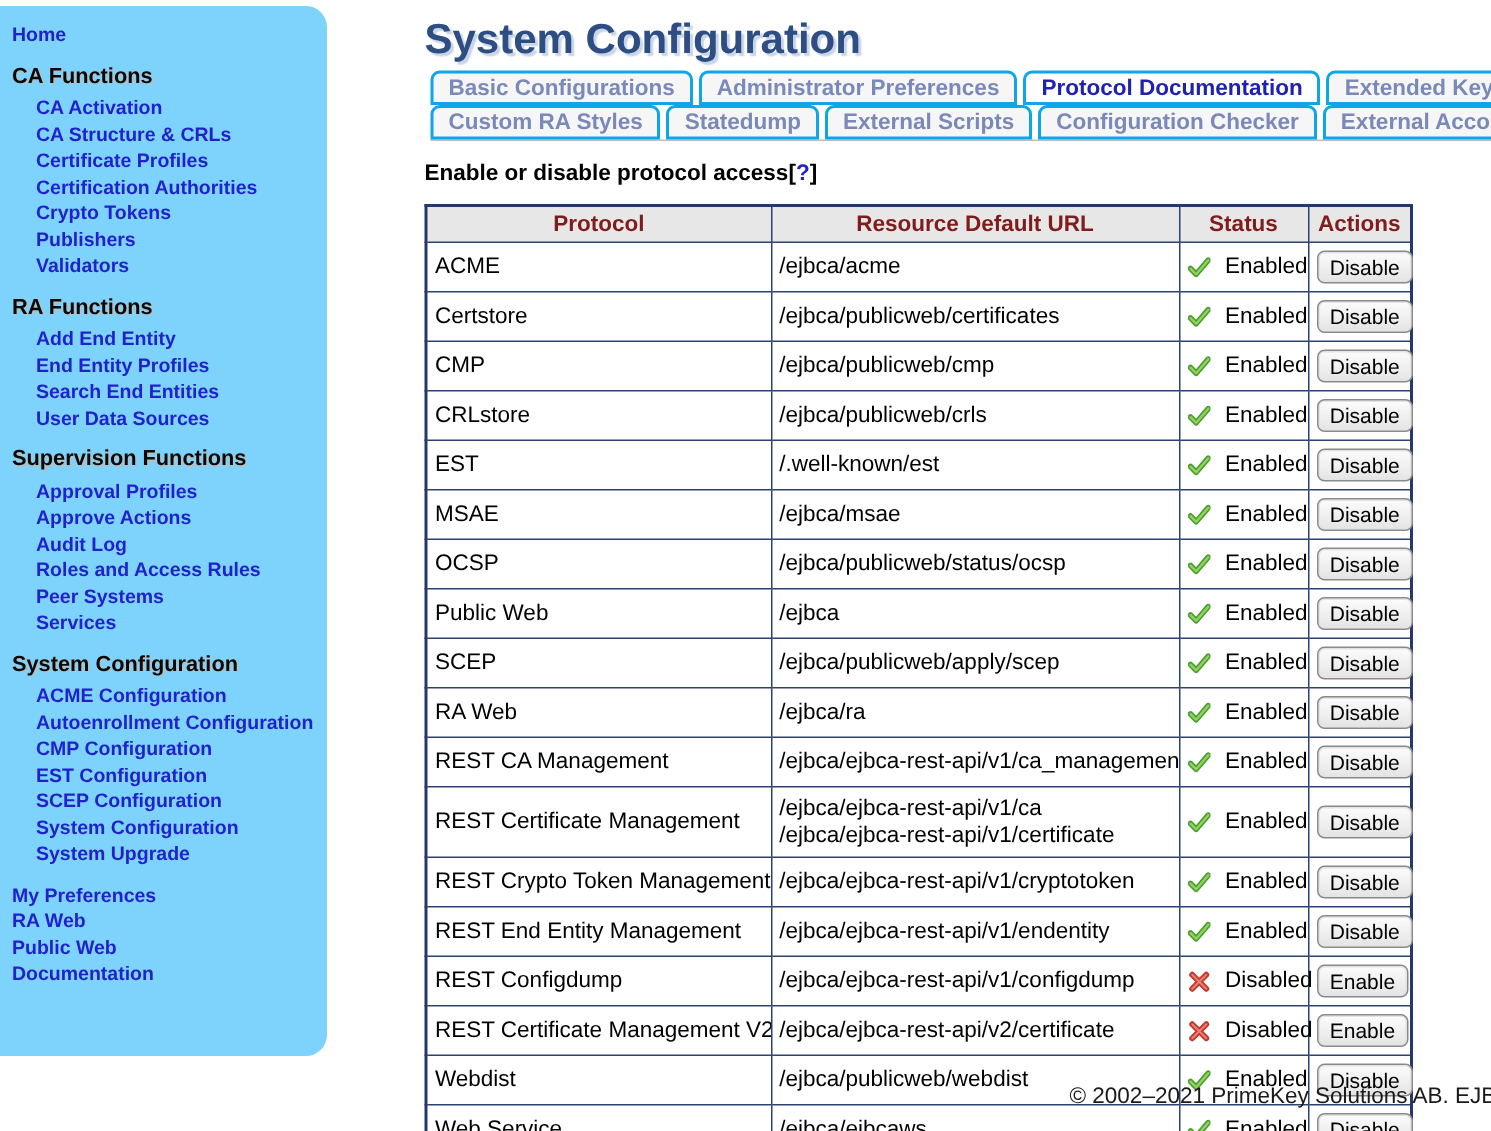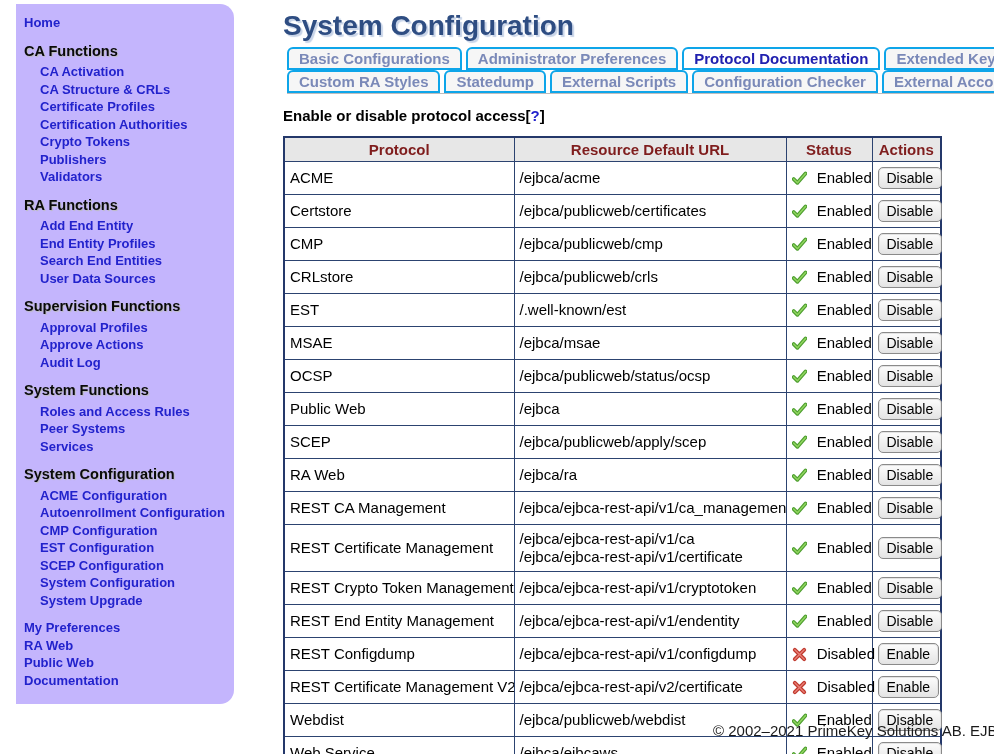--- a/index.html
+++ b/index.html
@@ -4,22 +4,22 @@
 <style>
   html, body { margin:0; padding:0; }
   body {
     width:994px; height:754px; overflow:hidden; position:relative;
     background:#ffffff;
     font-family:"Liberation Sans","DejaVu Sans",sans-serif;
   }
 
   
   .sidebar {
-    position:absolute; left:16px; top:4px; width:218px; height:700px;
-    background:#c4b5fd; border-radius:0 14px 14px 0;
+    position:absolute; left:0; top:4px; width:218px; height:700px;
+    background:#7dd3fc; border-radius:0 14px 14px 0;
     padding-top:10px; box-sizing:border-box;
   }
   .sb-entry { font-weight:bold; line-height:17.5px; cursor:pointer; }
   .sb-link { color:#2222cc; font-size:13px; padding-left:8px; }
   .sb-sub  { color:#2222cc; font-size:13px; padding-left:24px; }
   .sb-header {
     color:#0a0a0a; font-size:14.5px; padding-left:8px;
     margin-top:11px; margin-bottom:3px; cursor:default;
     text-shadow:1px 1px 1px #bdbdbd;
   }
@@ -90,21 +90,20 @@
     <div class="sb-entry sb-sub">Validators</div>
     <div class="sb-entry sb-header">RA Functions</div>
     <div class="sb-entry sb-sub">Add End Entity</div>
     <div class="sb-entry sb-sub">End Entity Profiles</div>
     <div class="sb-entry sb-sub">Search End Entities</div>
     <div class="sb-entry sb-sub">User Data Sources</div>
     <div class="sb-entry sb-header">Supervision Functions</div>
     <div class="sb-entry sb-sub">Approval Profiles</div>
     <div class="sb-entry sb-sub">Approve Actions</div>
     <div class="sb-entry sb-sub">Audit Log</div>
-    <div class="sb-entry sb-header">System Functions</div>
     <div class="sb-entry sb-sub">Roles and Access Rules</div>
     <div class="sb-entry sb-sub">Peer Systems</div>
     <div class="sb-entry sb-sub">Services</div>
     <div class="sb-entry sb-header">System Configuration</div>
     <div class="sb-entry sb-sub">ACME Configuration</div>
     <div class="sb-entry sb-sub">Autoenrollment Configuration</div>
     <div class="sb-entry sb-sub">CMP Configuration</div>
     <div class="sb-entry sb-sub">EST Configuration</div>
     <div class="sb-entry sb-sub">SCEP Configuration</div>
     <div class="sb-entry sb-sub">System Configuration</div>

